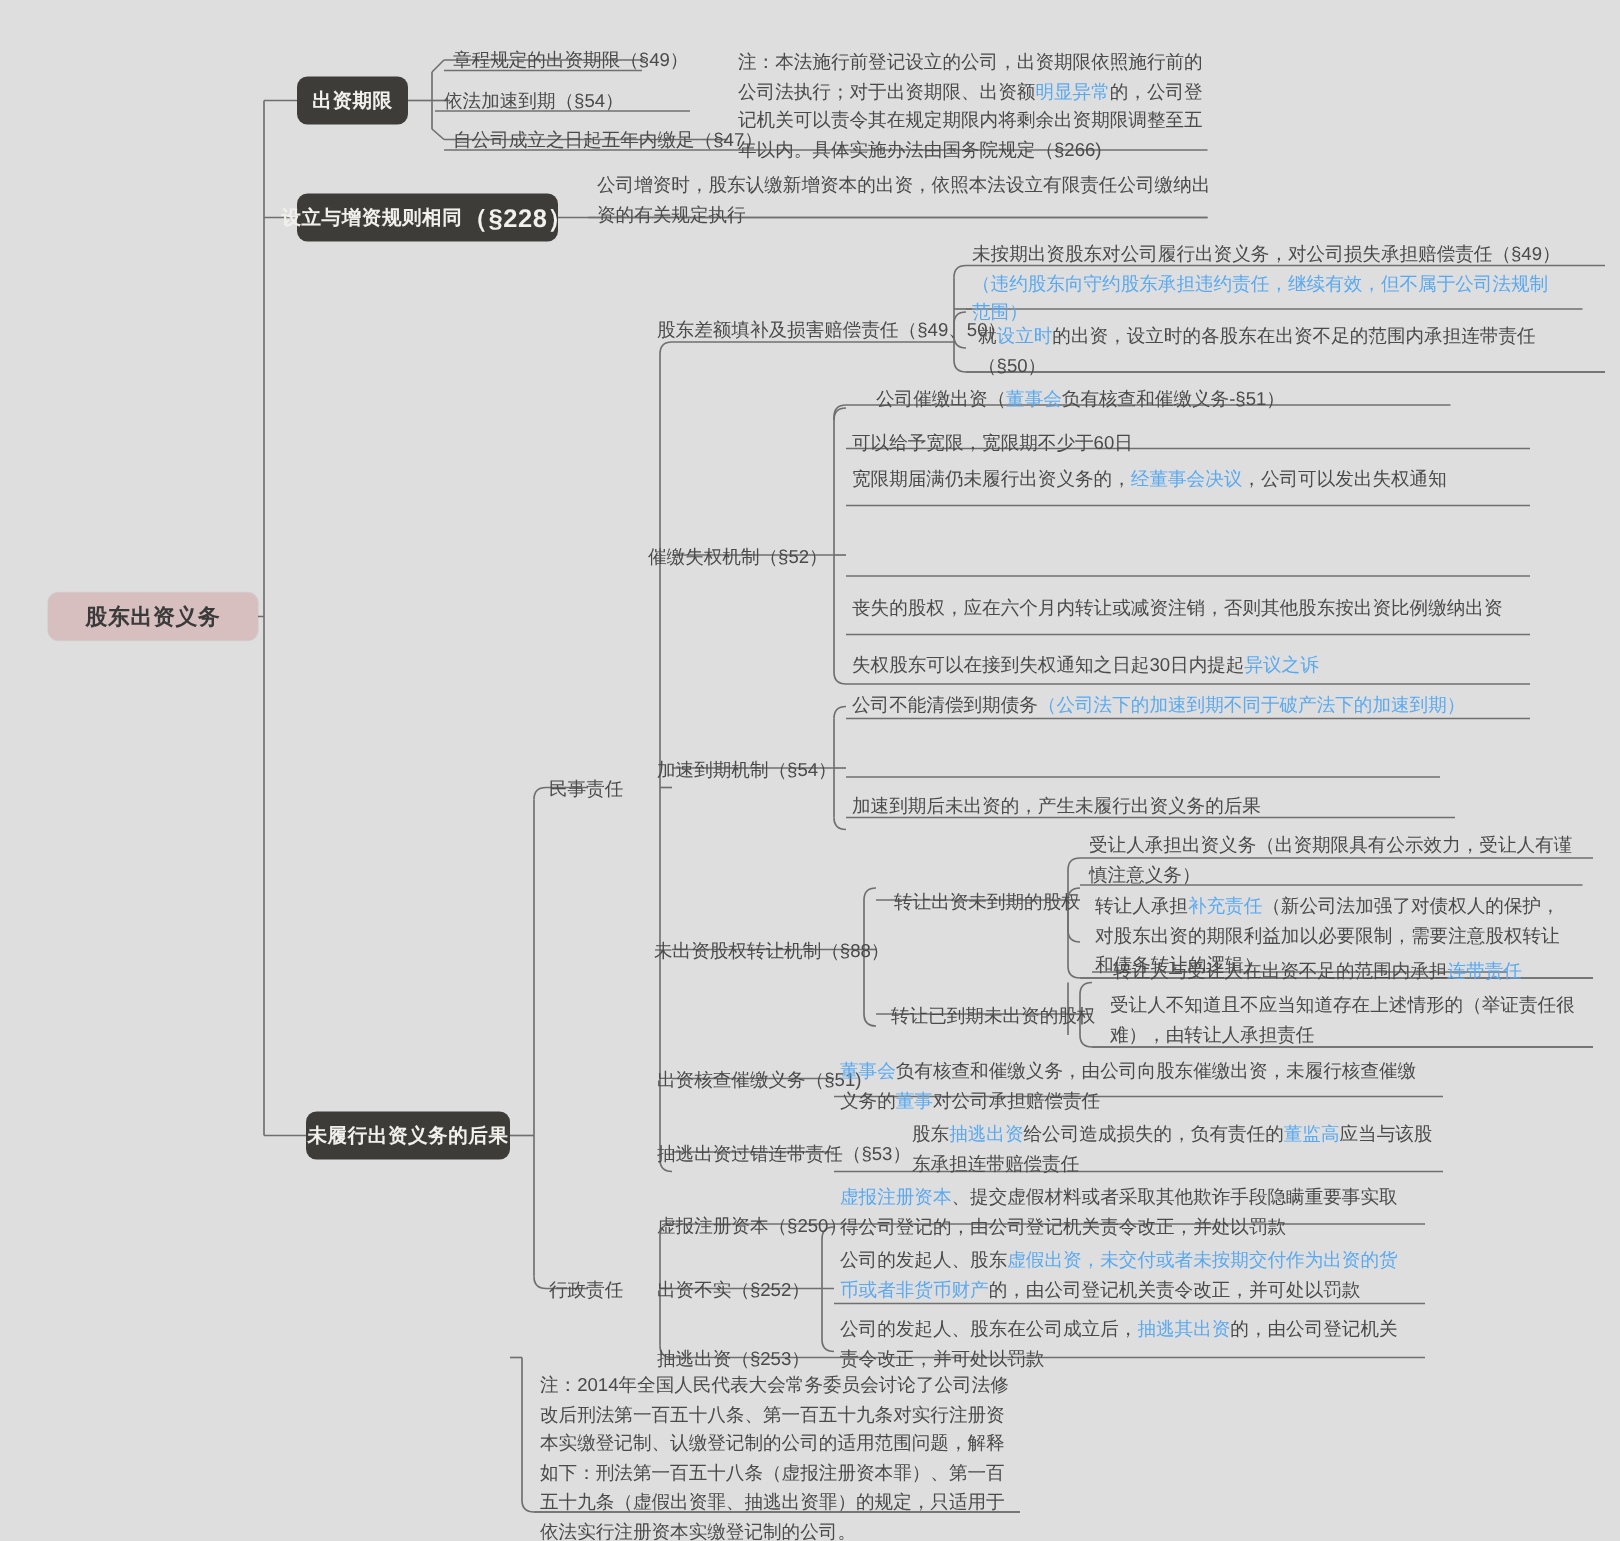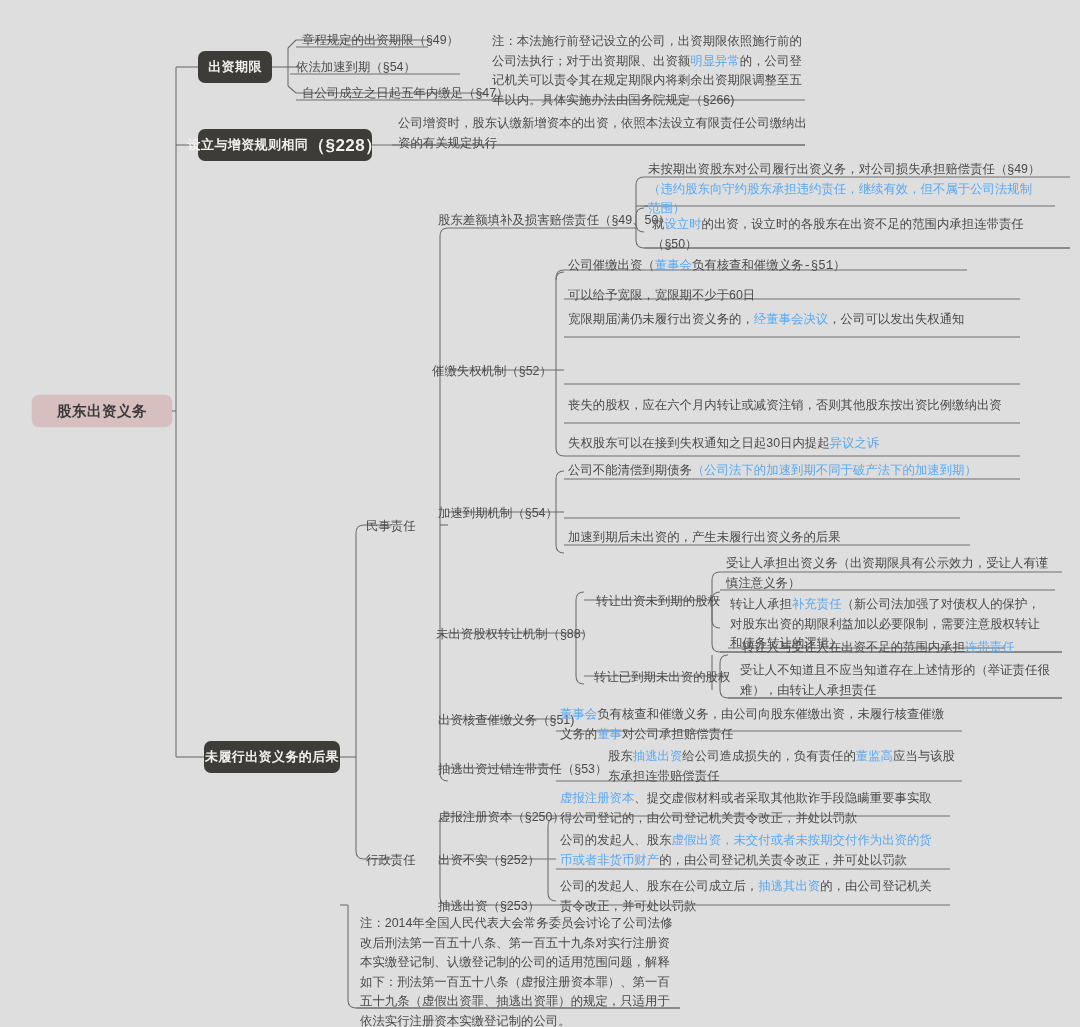--- a/index.html
+++ b/index.html
@@ -257,21 +257,21 @@
     <span>抽逃出资过错连带责任（§53）</span>
   </div>
 
   <div class="node leaf" style="left:644px;top:158px;width:404px;">
     <span>未按期出资股东对公司履行出资义务，对公司损失承担赔偿责任（§49）</span><span class="hl">（违约股东向守约股东承担违约责任，继续有效，但不属于公司法规制范围）</span>
   </div>
   <div class="node leaf" style="left:648px;top:213px;width:400px;">
     <span>就</span><span class="hl">设立时</span><span>的出资，设立时的各股东在出资不足的范围内承担连带责任（§50）</span>
   </div>
 
-  <div class="node leaf" style="left:564px;top:255px;width:440px;font-family:Liberation Mono, monospace;">
+  <div class="node leaf" style="left:580px;top:255px;width:440px;">
     <span>公司催缴出资（</span><span class="hl">董事会</span><span>负有核查和催缴义务-§51）</span>
   </div>
   <div class="node leaf" style="left:564px;top:284px;width:440px;">
     <span>可以给予宽限，宽限期不少于60日</span>
   </div>
   <div class="node leaf" style="left:564px;top:308px;width:448px;">
     <span>宽限期届满仍未履行出资义务的，</span><span class="hl">经董事会决议</span><span>，公司可以发出失权通知</span>
   </div>
   <div class="node leaf" style="left:564px;top:394px;width:448px;">
     <span>丧失的股权，应在六个月内转让或减资注销，否则其他股东按出资比例缴纳出资</span>

